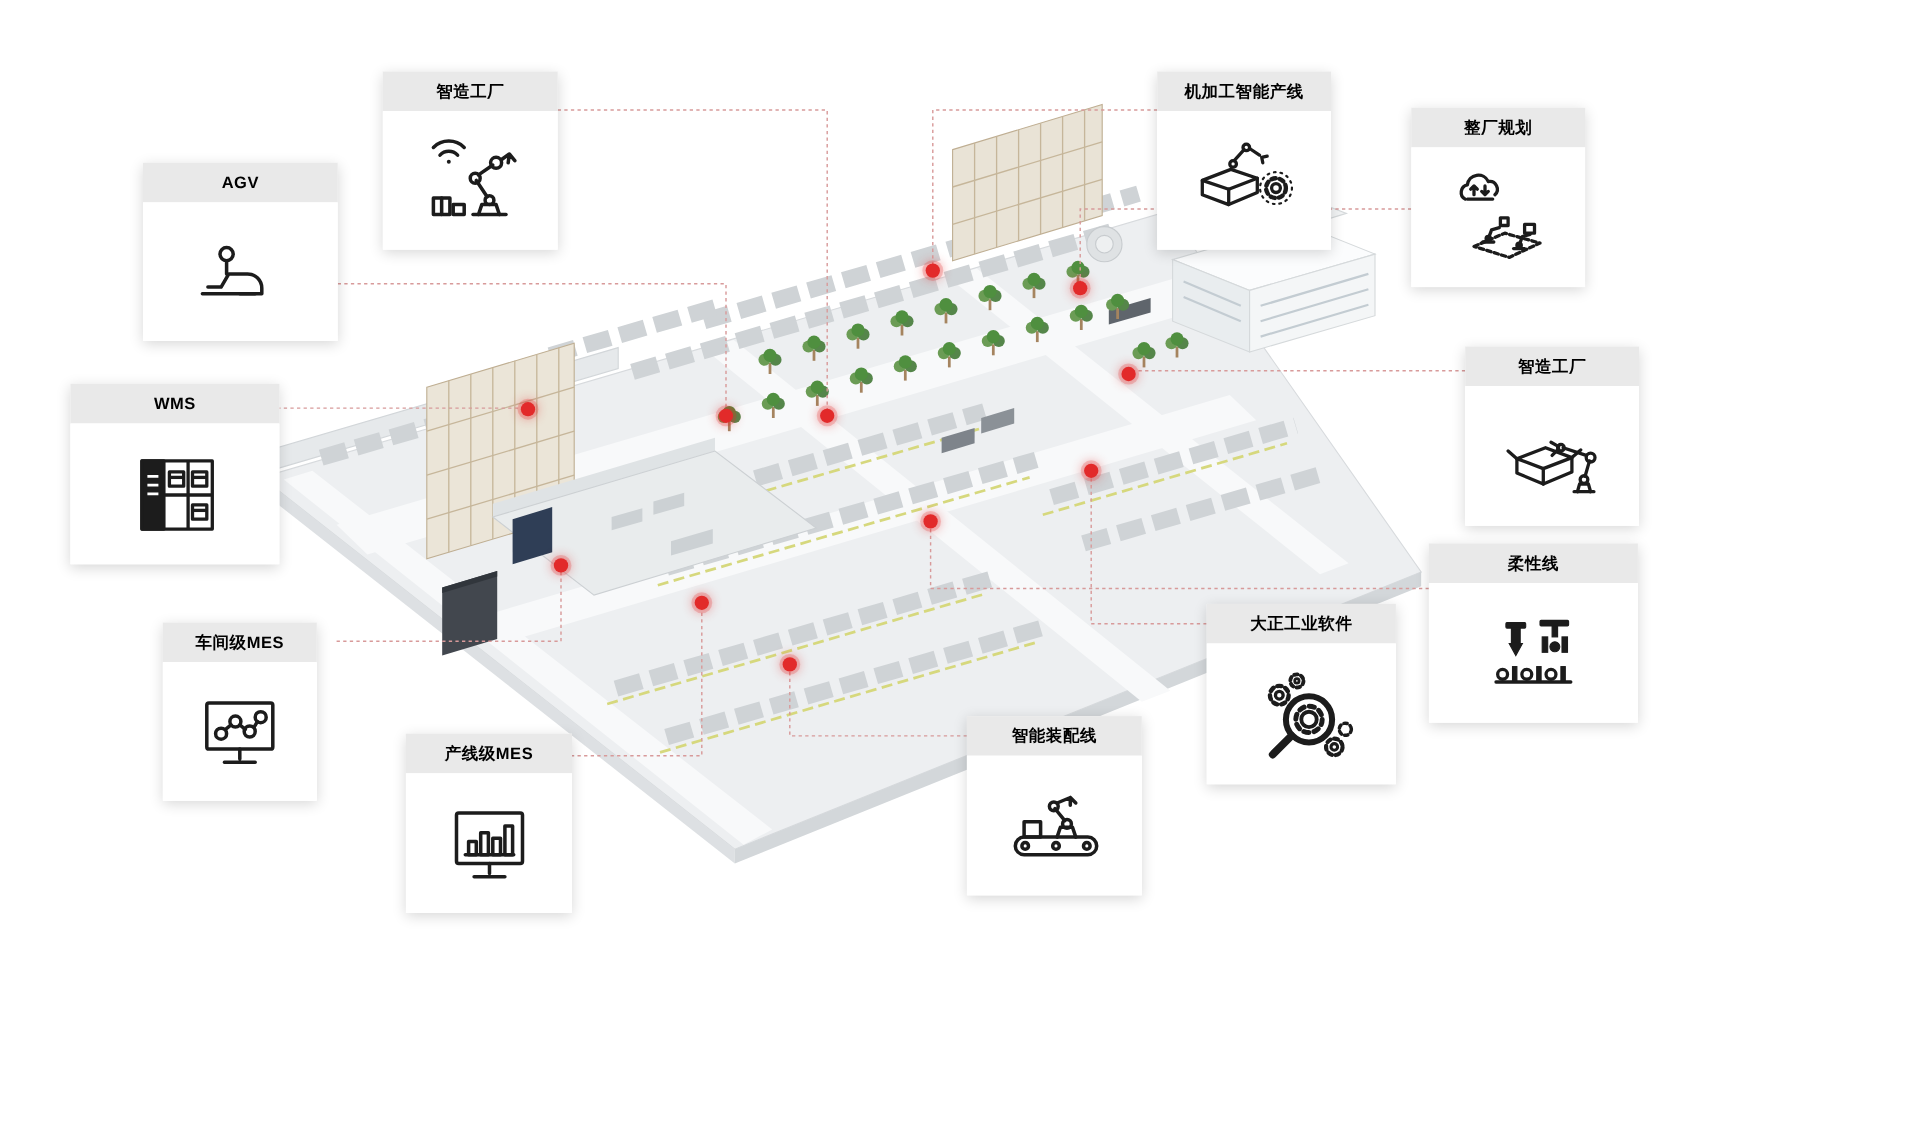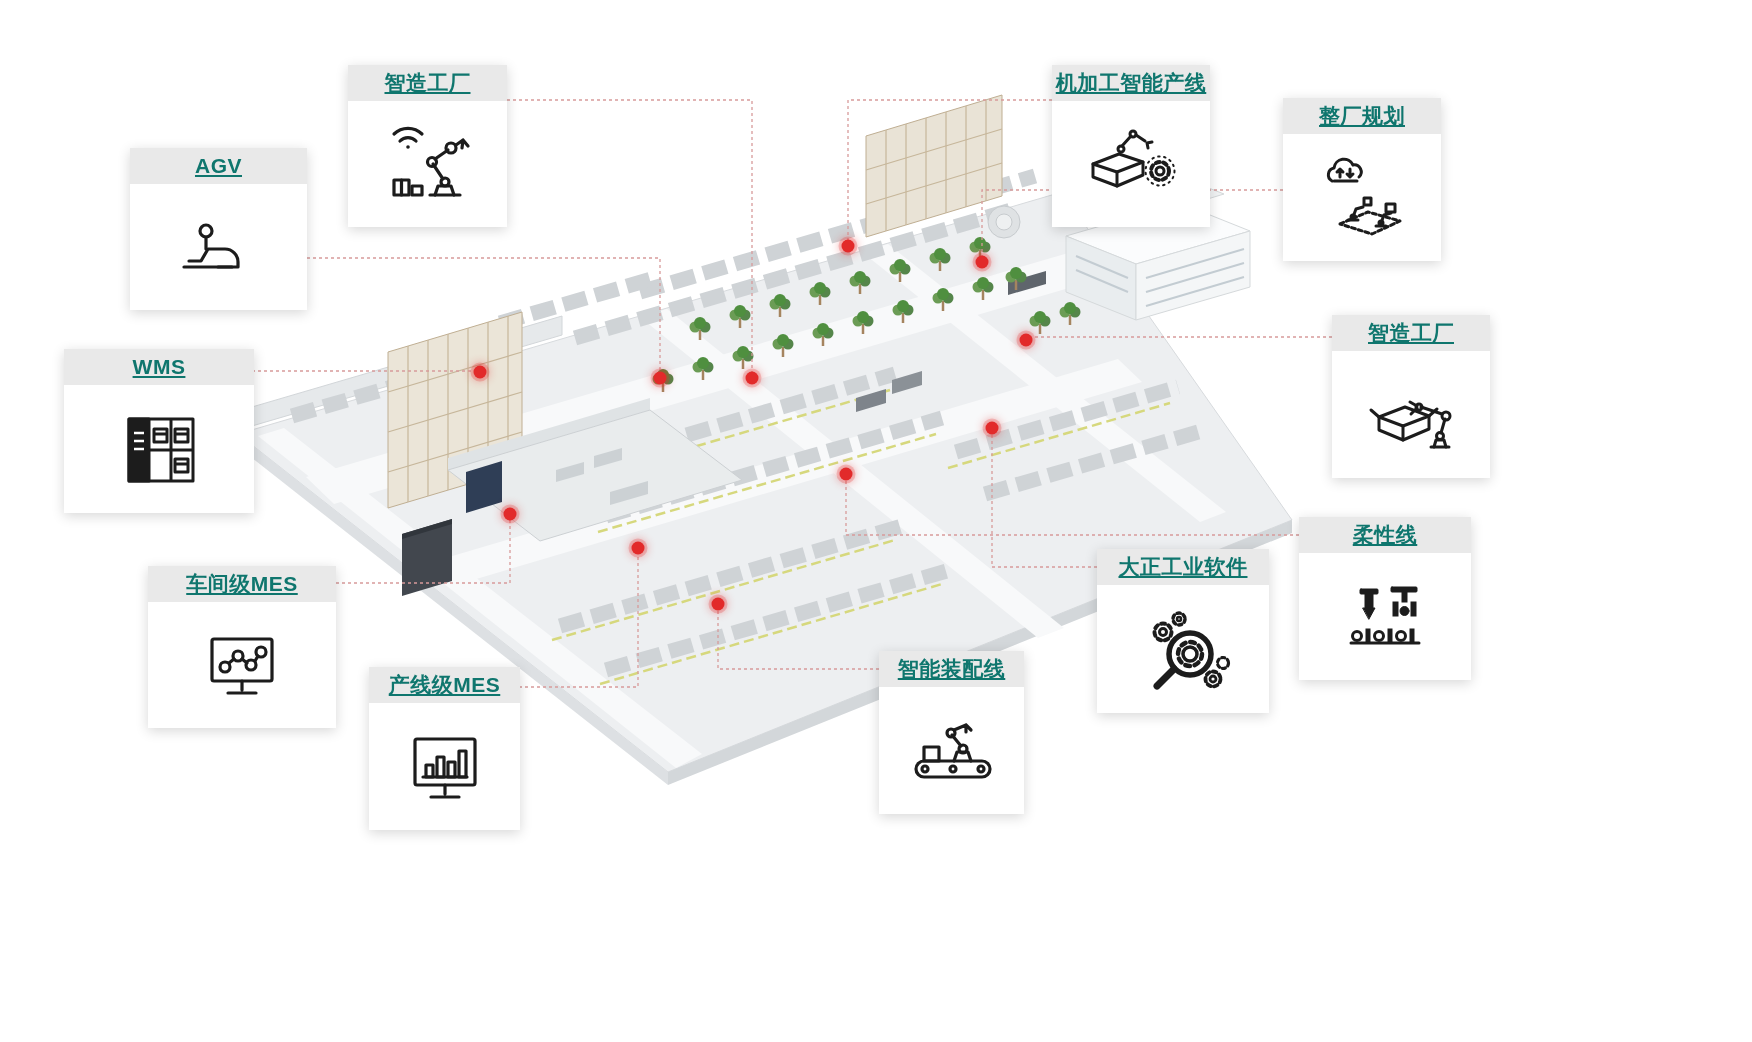--- a/index.html
+++ b/index.html
@@ -27,21 +27,21 @@
   .card{
     position:absolute;z-index:4;
     background:#ffffff;
     box-shadow:0 3px 12px rgba(0,0,0,.16);
     display:flex;flex-direction:column;
   }
   .card-header{
     height:36px;flex:0 0 36px;
     background:#e9e9e9;
     display:flex;align-items:center;justify-content:center;
-    font-size:21px;font-weight:700;color:#0f766e;letter-spacing:.5px;text-decoration:underline;
+    font-size:15px;font-weight:700;color:#000000;letter-spacing:.5px;
   }
   .card-body{
     flex:1;display:flex;align-items:center;justify-content:center;background:#ffffff;
   }
   .card-body svg{width:100px;height:100px;}
 </style>
 </head>
 <body>
 
 <div id="app">
@@ -260,21 +260,21 @@
             <path d="M45 35 h13"></path>
           <rect x="66" y="30" width="13" height="13"></rect>
             <path d="M66 35 h13"></path>
           <rect x="66" y="60" width="13" height="13"></rect>
             <path d="M66 65 h13"></path>
         </g>
       </svg>
     </div>
   </div>
 
-  <div class="card" style="left:148px;top:566px;width:188px;height:162px">
+  <div class="card" style="left:148px;top:566px;width:140px;height:162px">
     <div class="card-header">车间级MES</div>
     <div class="card-body">
       <svg viewBox="0 0 100 100">
         <g fill="none" stroke="#1c1c1c" stroke-width="3.2" stroke-linecap="round" stroke-linejoin="round">
           <rect x="20" y="24" width="60" height="42" rx="2"></rect>
           <path d="M50 66 v9 M36 78 h28"></path>
           <circle cx="33" cy="52" r="5"></circle>
           <circle cx="46" cy="41" r="5"></circle>
           <circle cx="59" cy="50" r="5"></circle>
           <circle cx="69" cy="37" r="5"></circle>
@@ -294,21 +294,21 @@
           <path d="M28 60 h44"></path>
           <rect x="31" y="48" width="7" height="12"></rect>
           <rect x="42" y="40" width="7" height="20"></rect>
           <rect x="53" y="45" width="7" height="15"></rect>
           <rect x="64" y="34" width="7" height="26"></rect>
         </g>
       </svg>
     </div>
   </div>
 
-  <div class="card" style="left:879px;top:651px;width:145px;height:163px">
+  <div class="card" style="left:879px;top:651px;width:159px;height:163px">
     <div class="card-header">智能装配线</div>
     <div class="card-body">
       <svg viewBox="0 0 100 100">
         <g fill="none" stroke="#1c1c1c" stroke-width="3.2" stroke-linecap="round" stroke-linejoin="round">
           <rect x="14" y="60" width="74" height="16" rx="8"></rect>
           <circle cx="23" cy="68" r="3"></circle>
           <circle cx="51" cy="68" r="3"></circle>
           <circle cx="79" cy="68" r="3"></circle>
           <rect x="22" y="46" width="15" height="14"></rect>
           <path d="M52 60 l3 -9 h11 l3 9"></path>
@@ -335,21 +335,21 @@
           <circle cx="46" cy="20" r="6" stroke-width="3.5" stroke-dasharray="3.2 3.2"></circle>
           <circle cx="46" cy="20" r="2" stroke-width="2.5"></circle>
           <circle cx="80" cy="80" r="7.5" stroke-width="3.8" stroke-dasharray="3.5 3.5"></circle>
           <circle cx="80" cy="80" r="3" stroke-width="2.8"></circle>
           <circle cx="90" cy="64" r="5.5" stroke-width="3.2" stroke-dasharray="3 3"></circle>
         </g>
       </svg>
     </div>
   </div>
 
-  <div class="card" style="left:1299px;top:517px;width:172px;height:163px">
+  <div class="card" style="left:1299px;top:494px;width:190px;height:163px">
     <div class="card-header">柔性线</div>
     <div class="card-body">
       <svg viewBox="0 0 100 100">
         <g fill="#1c1c1c" stroke="#1c1c1c" stroke-linecap="round">
           <rect x="25" y="22" width="18" height="5" rx="1"></rect>
           <rect x="30" y="27" width="8" height="14"></rect>
           <path d="M28 41 h12 l-6 11 z"></path>
           <rect x="56" y="20" width="26" height="5" rx="1"></rect>
           <rect x="67" y="25" width="5" height="10"></rect>
           <rect x="58" y="35" width="5" height="14"></rect>

